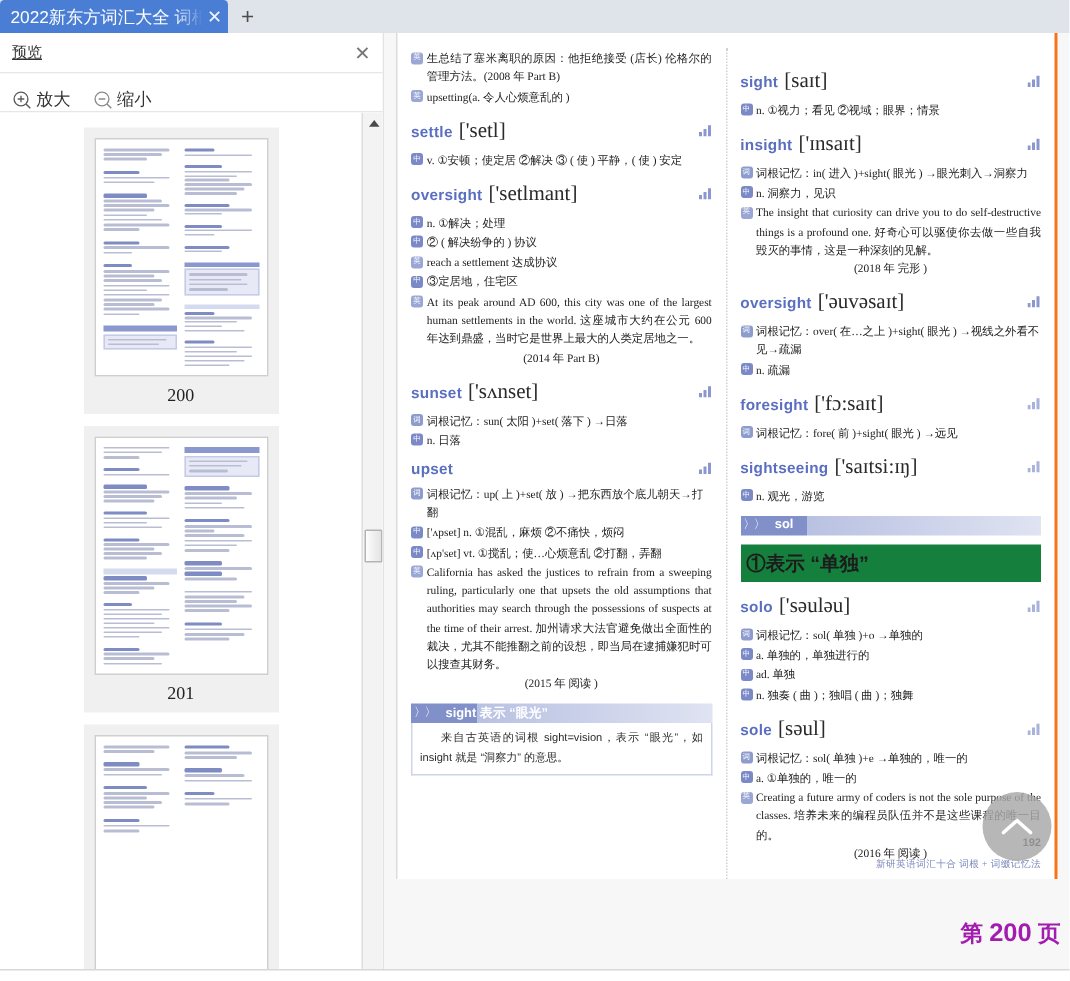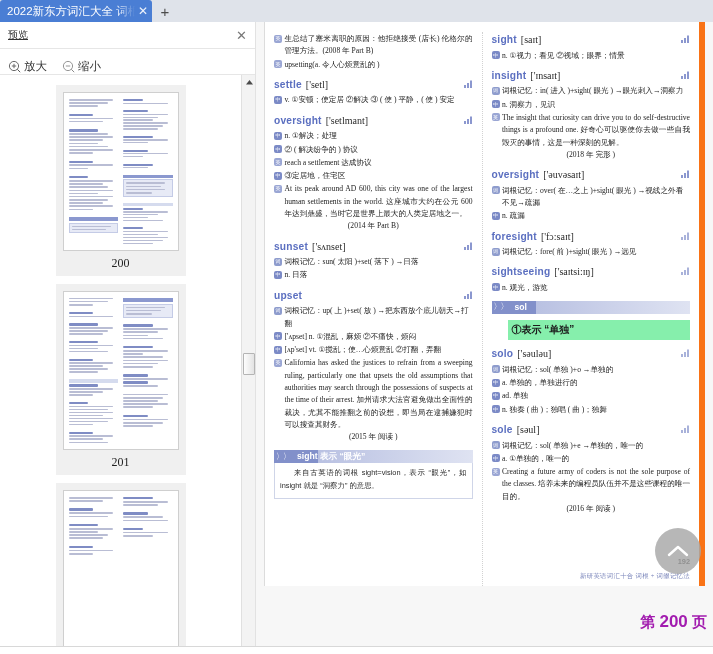--- a/index.html
+++ b/index.html
@@ -191,21 +191,21 @@
     position: relative;
     overflow: hidden;
     display: flex;
     justify-content: center;
   }
   .page {
     width: 441px;
     height: 564px;
     background: #ffffff;
     border-left: 1px solid #dcdcdc;
-    border-right: 6px solid #f97316;
+    border-right: 2px solid #f97316;
     position: relative;
     padding: 10px 9px 0 9px;
     overflow: hidden;
   }
   .page-cols {
     display: flex;
     gap: 9px;
     height: 592px;
   }
   .col {
@@ -217,32 +217,32 @@
     color: #1c1c1c;
   }
   .col-divider {
     width: 1px;
     background: transparent;
     border-left: 1px dotted #d2d2d2;
   }
 
   
   .entry { margin-top: 6px; }
-  .entry:first-child { margin-top: 0; }
+  .entry:first-child { margin-top: 12px; }
   .hw-row { display: flex; align-items: baseline; }
   .hw {
     font-family: "Liberation Sans", sans-serif;
     font-weight: bold;
     font-size: 10.2px;
     color: #5b6fc0;
     letter-spacing: .2px;
   }
   .ph {
     font-family: "Liberation Serif", serif;
-    font-size: 10px;
+    font-size: 14px;
     color: #2a2a2a;
     margin-left: 4px;
   }
   .hw-spacer { flex: 1; }
   .bars { display: inline-block; width: 9px; height: 8px; position: relative; }
 
   
   .line {
     display: flex;
     align-items: flex-start;
@@ -291,27 +291,27 @@
     background: #ffffff;
     padding: 4px 5px 5px 5px;
     font-family: "Liberation Sans", sans-serif;
     font-size: 7.4px;
     line-height: 1.72;
     color: #2b2b2b;
     text-indent: 14px;
     text-align: justify;
   }
   .subhead {
-    background: #86efac;
+    background: #15803d;
     font-family: "Liberation Sans", sans-serif;
     font-weight: bold;
-    font-size: 10px;
+    font-size: 13px;
     color: #1c1c1c;
     padding: 2px 4px;
-    margin: 6px 0 4px 16px;
+    margin: 6px 0 4px 0;
   }
 
   
   .page-foot {
     position: absolute;
     left: 9px; right: 9px; bottom: 5px;
     display: flex; align-items: flex-end; gap: 6px;
     font-size: 6.4px; color: #6e77a8;
     font-family: "Liberation Serif", serif;
     flex-direction: column;

